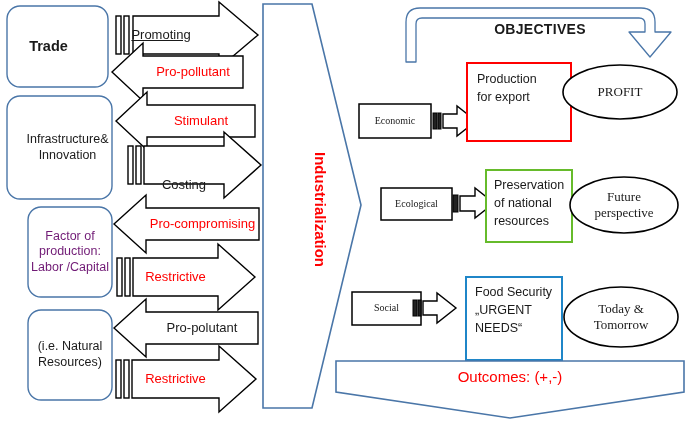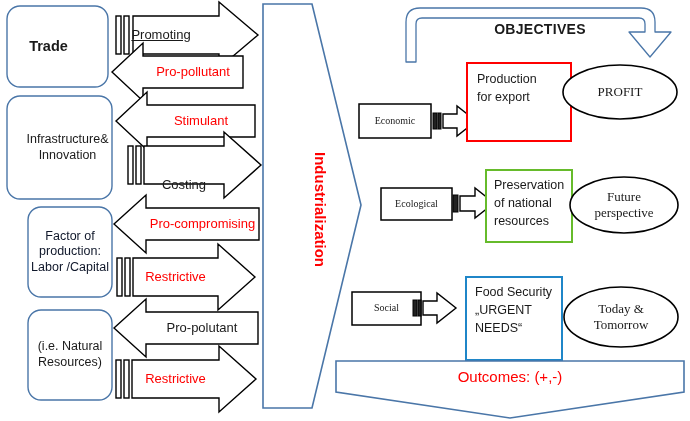--- a/index.html
+++ b/index.html
@@ -31,21 +31,21 @@
     justify-content: center;
     text-align: center;
     line-height: 1.25;
     pointer-events: none;
     white-space: pre-line;
   }
   .sans { font-family: "Liberation Sans", sans-serif; }
   .serif { font-family: "Liberation Serif", serif; }
   .red { color: #ff0000; }
   .black { color: #1a1a1a; }
-  .blue-txt { color: #0f172a; }
+  .blue-txt { color: #701a75; }
 
   
   .src-label { font-size: 12.5px; }
   .src-label.big { font-size: 14.5px; font-weight: bold; }
 
   
   .flow-label { font-size: 13px; }
 
   
   .vert-label {

